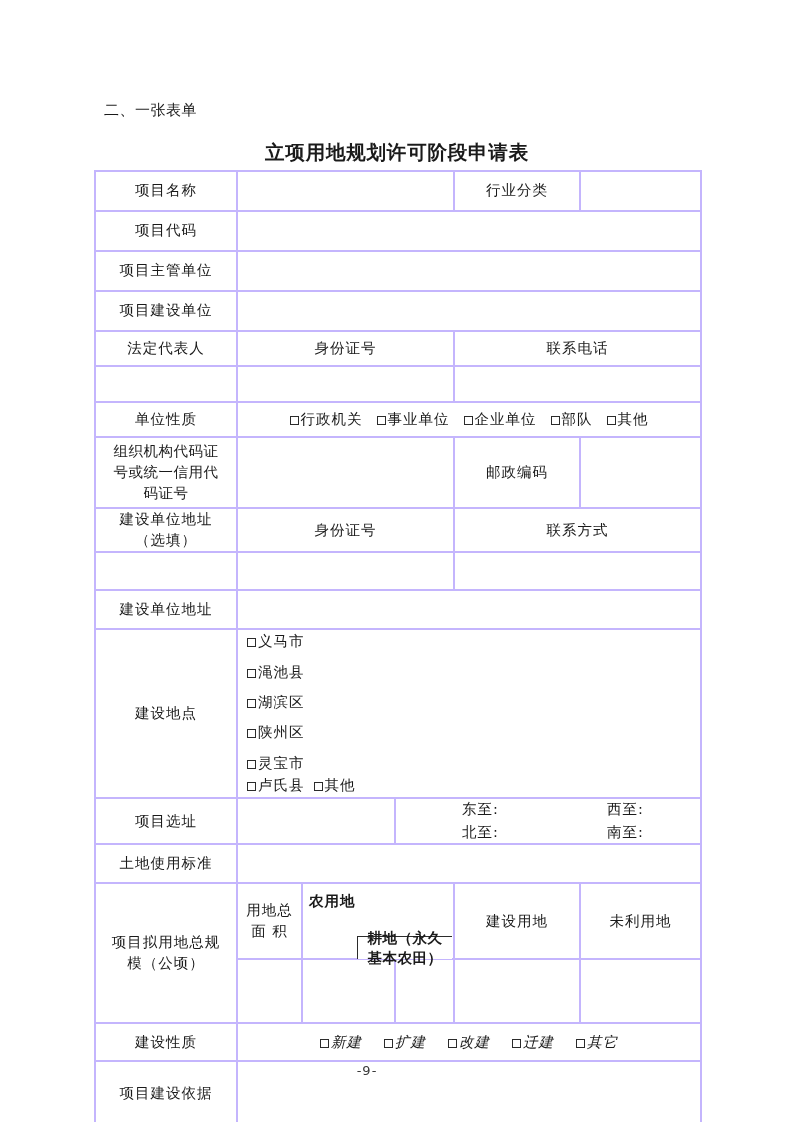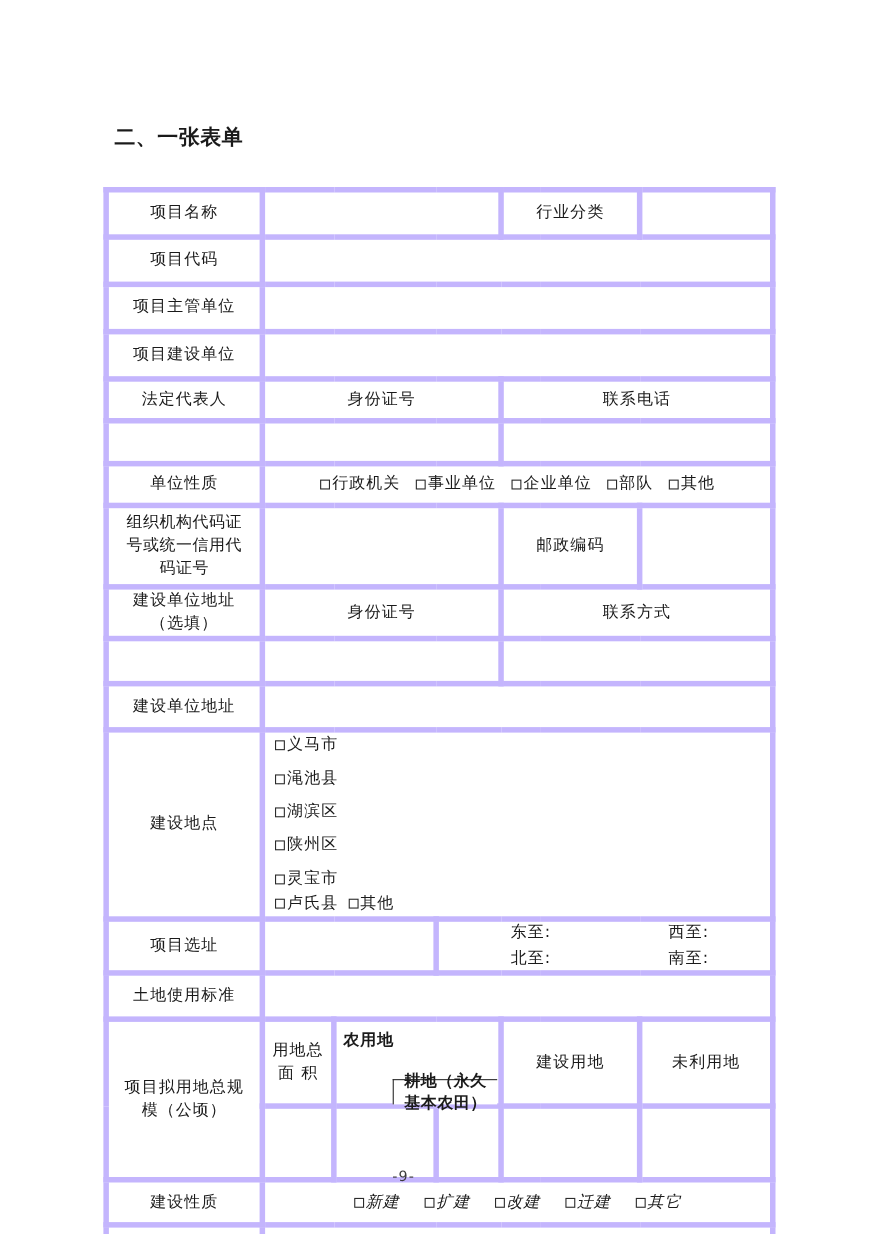--- a/index.html
+++ b/index.html
@@ -20,23 +20,23 @@
     position: absolute;
     left: 0; top: 0;
     width: 794px;
     height: 1122px;
   }
 
   
   .section-heading {
     position: absolute;
     left: 104px;
-    top: 112px;
-    font-size: 19px;
-    font-weight: bold;
+    top: 101px;
+    font-size: 15px;
+    font-weight: normal;
     letter-spacing: 0.5px;
     white-space: nowrap;
   }
 
   
   .form-title {
     position: absolute;
     left: 94px;
     top: 139px;
     width: 606px;
@@ -53,21 +53,21 @@
     left: 94px;
     top: 170px;
     width: 606px;
   }
   table.form-table {
     border-collapse: collapse;
     width: 606px;
     table-layout: fixed;
   }
   table.form-table td {
-    border: 5px solid #c4b5fd;
+    border: 2px solid #c4b5fd;
     font-size: 14.5px;
     text-align: center;
     vertical-align: middle;
     padding: 0 2px;
     letter-spacing: 1px;
     line-height: 1.45;
   }
   td.label {
     letter-spacing: 2px;
   }
@@ -183,20 +183,21 @@
     letter-spacing: 1px;
   }
 </style>
 </head>
 <body>
 
 <div class="page">
 
   <div class="section-heading">二、一张表单</div>
 
+  <div class="form-title">立项用地规划许可阶段申请表</div>
 
   <div class="form-table-wrap">
     <table class="form-table">
       <colgroup>
         <col style="width:142px">
         <col style="width:65px">
         <col style="width:93px">
         <col style="width:59px">
         <col style="width:35px">
         <col style="width:91px">

